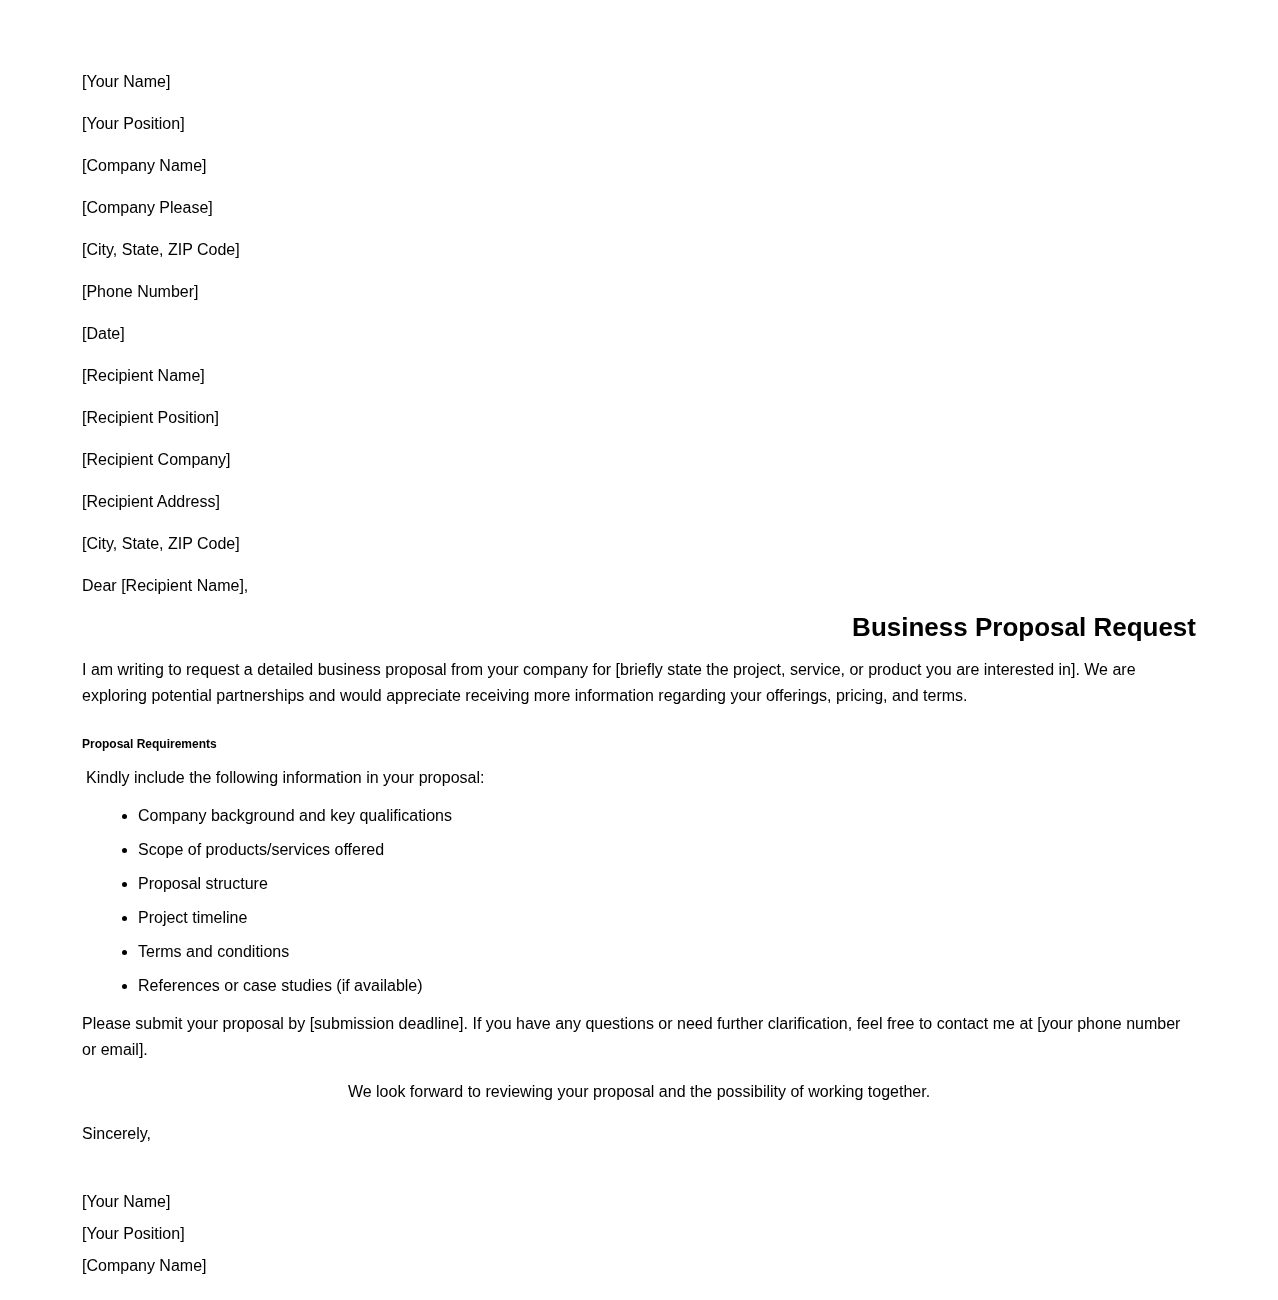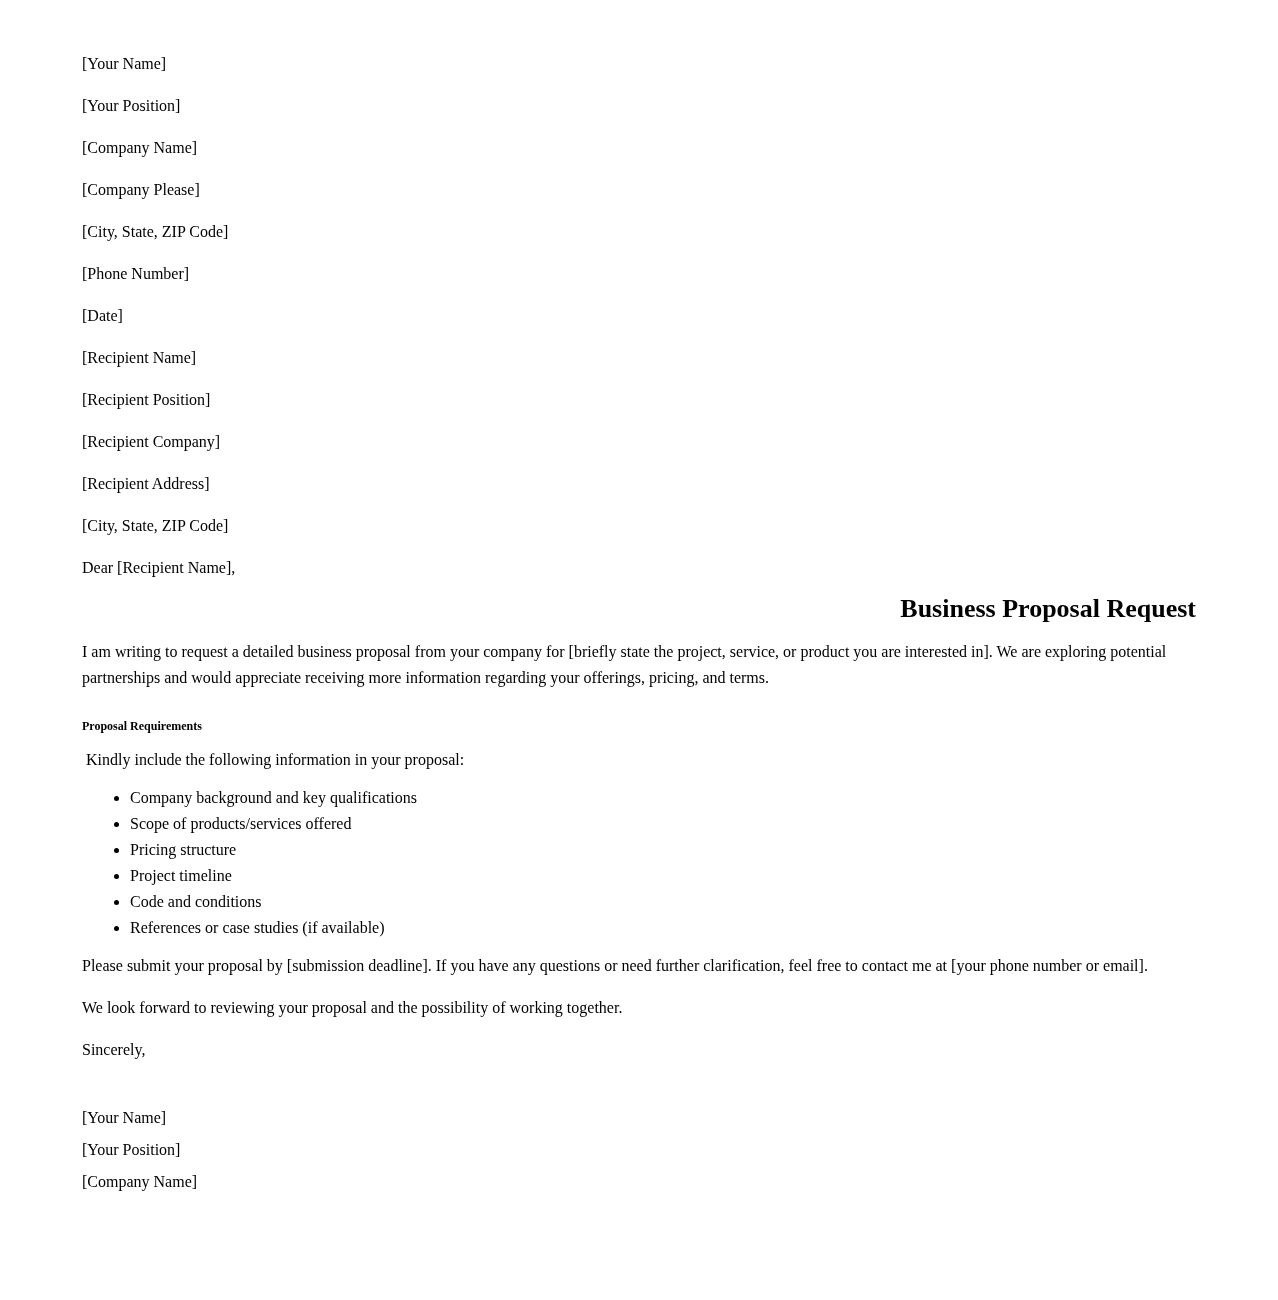--- a/index.html
+++ b/index.html
@@ -10,23 +10,22 @@
     body {
       width: 1278px;
       height: 1300px;
       font-family: "Liberation Sans", sans-serif;
       color: #000000;
       font-size: 16px;
       overflow: hidden;
     }
     .page {
       position: relative;
-      padding: 51px 82px 0 82px;
+      padding: 69px 82px 0 82px;
       width: 1114px;
-      font-family: Liberation Serif, serif;
     }
     .addr-line {
       margin: 0 0 16px 0;
       line-height: 26px;
       height: 26px;
     }
     .salutation {
       margin: 0;
       line-height: 26px;
     }
@@ -50,25 +49,26 @@
     .intro-p {
       margin: 0 0 16px 4px;
       line-height: 26px;
     }
     ul.req-list {
       margin: 0 0 16px 0;
       padding-left: 40px;
       line-height: 18px;
     }
     ul.req-list li {
-      margin: 8px;
+      margin: 16px;
     }
     .closing {
       margin: 0 0 16px 0;
       line-height: 26px;
+      text-align: center;
     }
     .sincerely {
       margin: 0 0 42px 0;
       line-height: 26px;
     }
     .sig-line {
       margin: 0 0 6px 0;
       line-height: 26px;
     }
   </style>
@@ -101,23 +101,23 @@
 
   <p class="body-p">I am writing to request a detailed business proposal from your company for [briefly state the project, service, or product you are interested in]. We are exploring potential partnerships and would appreciate receiving more information regarding your offerings, pricing, and terms.</p>
 
   <h3 class="section">Proposal Requirements</h3>
 
   <p class="intro-p">Kindly include the following information in your proposal:</p>
 
   <ul class="req-list">
     <li>Company background and key qualifications</li>
     <li>Scope of products/services offered</li>
-    <li>Pricing structure</li>
+    <li>Proposal structure</li>
     <li>Project timeline</li>
-    <li>Code and conditions</li>
+    <li>Terms and conditions</li>
     <li>References or case studies (if available)</li>
   </ul>
 
   <p class="body-p">Please submit your proposal by [submission deadline]. If you have any questions or need further clarification, feel free to contact me at [your phone number or email].</p>
 
   <p class="closing">We look forward to reviewing your proposal and the possibility of working together.</p>
 
   <p class="sincerely">Sincerely,</p>
 
   <div>

